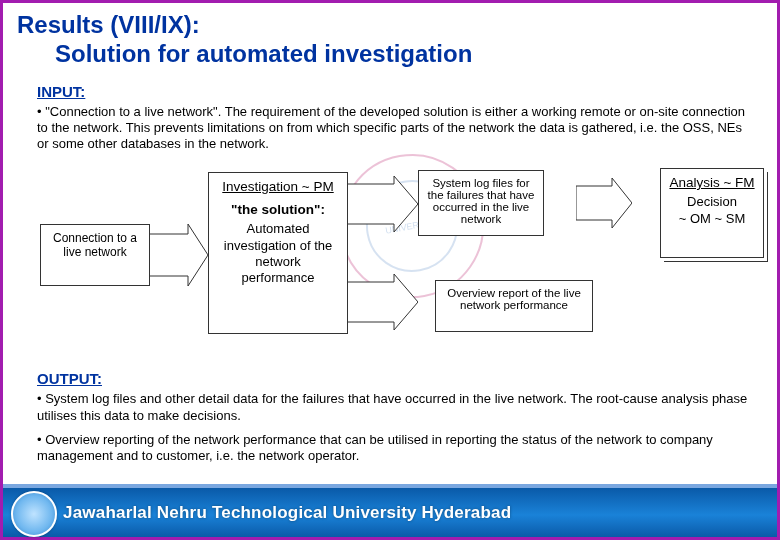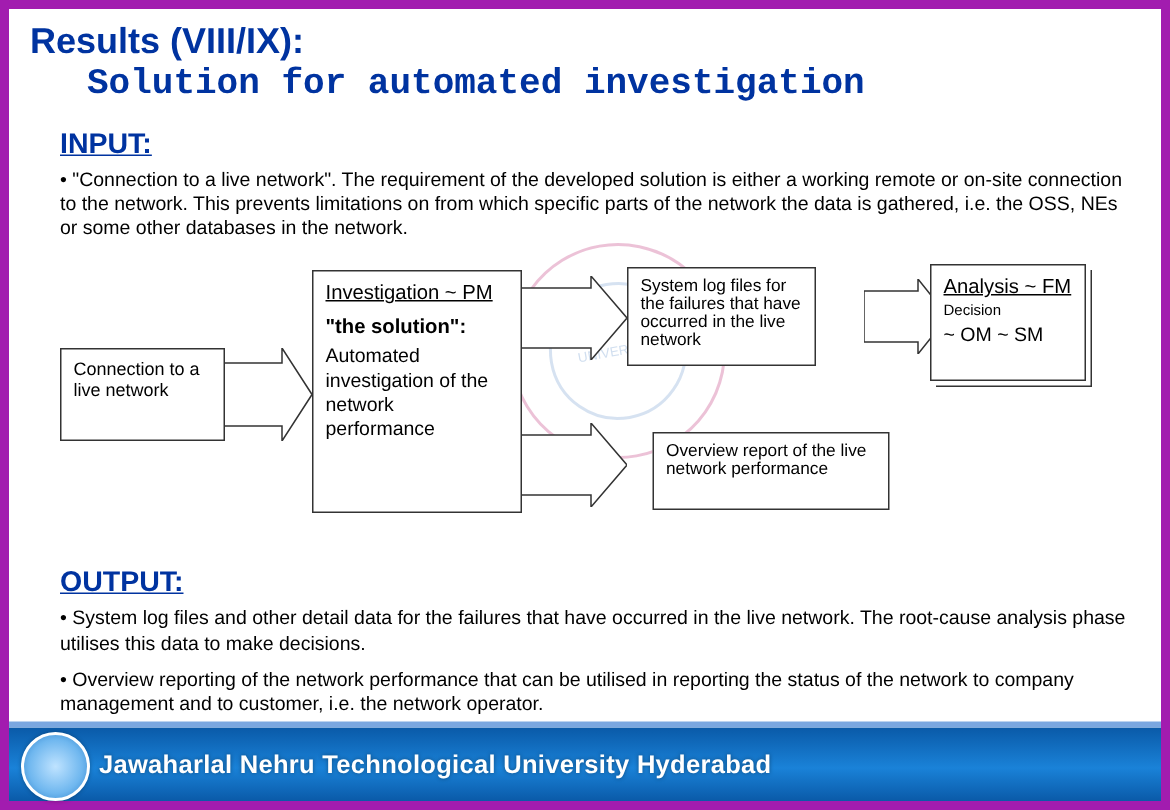--- a/index.html
+++ b/index.html
@@ -7,34 +7,34 @@
     padding: 0;
     width: 780px;
     height: 540px;
     font-family: Arial, Helvetica, sans-serif;
     background: #fff;
     overflow: hidden;
   }
   .slide {
     width: 780px;
     height: 540px;
-    border: 6px solid #a21caf;
+    border: 3px solid #a21caf;
     box-sizing: border-box;
     position: relative;
     background: #fff;
   }
   .title-block {
     padding: 8px 14px 4px 14px;
     color: #0033A0;
     font-weight: bold;
   }
   .title-line1 { font-size: 24px; line-height: 1.2; }
-  .title-line2 { font-size: 24px; line-height: 1.2; padding-left: 38px; font-family: Liberation Mono, monospace; }
+  .title-line2 { font-size: 24px; line-height: 1.2; padding-left: 38px; }
   .section-heading {
-    font-size: 19px;
+    font-size: 15px;
     font-weight: bold;
     color: #0033A0;
     text-decoration: underline;
     padding: 10px 0 4px 34px;
   }
   .bullet {
     font-size: 13px;
     color: #000;
     line-height: 1.25;
     padding: 0 20px 8px 34px;
@@ -64,20 +64,21 @@
     width:88px;height:88px;
     border:2px solid rgba(120,160,210,.3);
     border-radius:50%;
   }
   .box {
     position: absolute;
     border: 1px solid #333;
     background: #fff;
     padding: 6px 8px;
     font-size: 12px;
+    text-align: center;
     color: #000;
     z-index: 2;
     box-sizing: border-box;
   }
   .box .heading { font-size: 13.5px; margin-bottom: 4px; text-decoration: underline; }
   .shadowed { box-shadow: 3px 3px 0 #fff, 4px 4px 0 #333; }
   .arrow {
     position: absolute;
     z-index: 1;
   }
@@ -157,23 +158,23 @@
     </div>
 
     <div class="box" style="left:395px; top:116px; width:158px; height:52px; font-size:11.5px;">
       <div>Overview report of the live network performance</div>
     </div>
 
     <svg class="arrow" style="left:536px; top:14px;" width="56" height="50">
       <polygon points="0,8 36,8 36,0 56,25 36,50 36,42 0,42" fill="#fff" stroke="#333"></polygon>
     </svg>
 
-    <div class="box shadowed" style="left:580px; top:4px; width:104px; height:78px;">
+    <div class="box shadowed" style="left:620px; top:4px; width:104px; height:90px;">
       <div class="heading">Analysis ~ FM</div>
-      <div style="font-size:10px;line-height:1.25;margin-top:0;">Decision</div>
+      <div style="font-size:13px;line-height:1.25;margin-top:0;">Decision</div>
       <div style="font-size:13px;">~ OM ~ SM</div>
     </div>
   </div>
 
   <div class="section-heading" style="padding-top:6px;">OUTPUT:</div>
   <div class="bullet">• System log files and other detail data for the failures that have occurred in the live network. The root-cause analysis phase utilises this data to make decisions.</div>
   <div class="bullet">• Overview reporting of the network performance that can be utilised in reporting the status of the network to company management and to customer, i.e. the network operator.</div>
 
   <div class="footer">
     <div class="footer-bar"></div>

